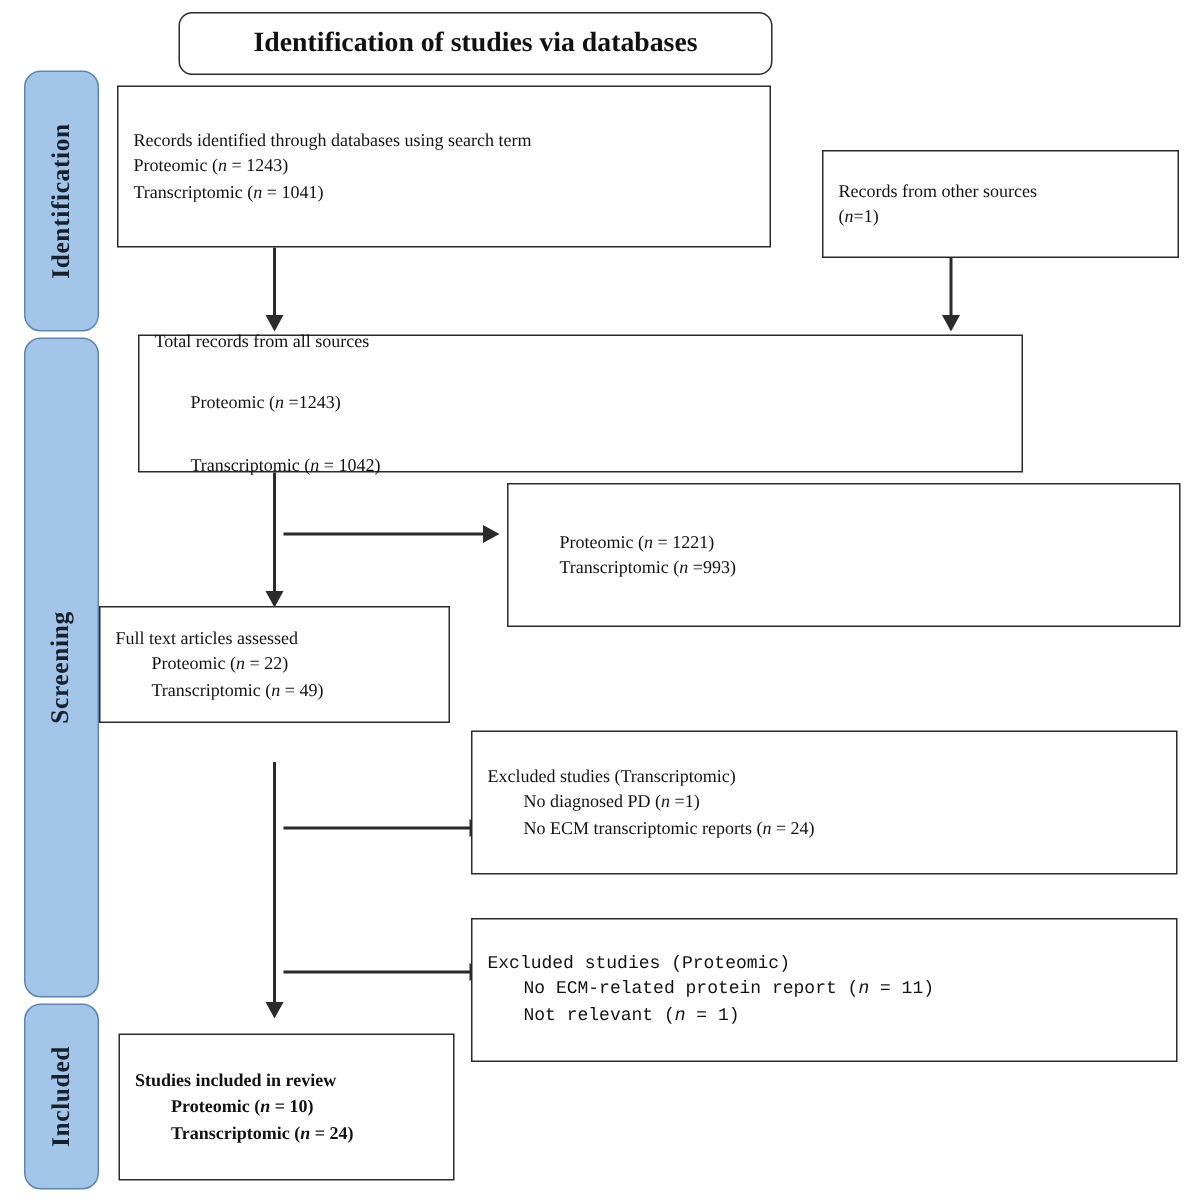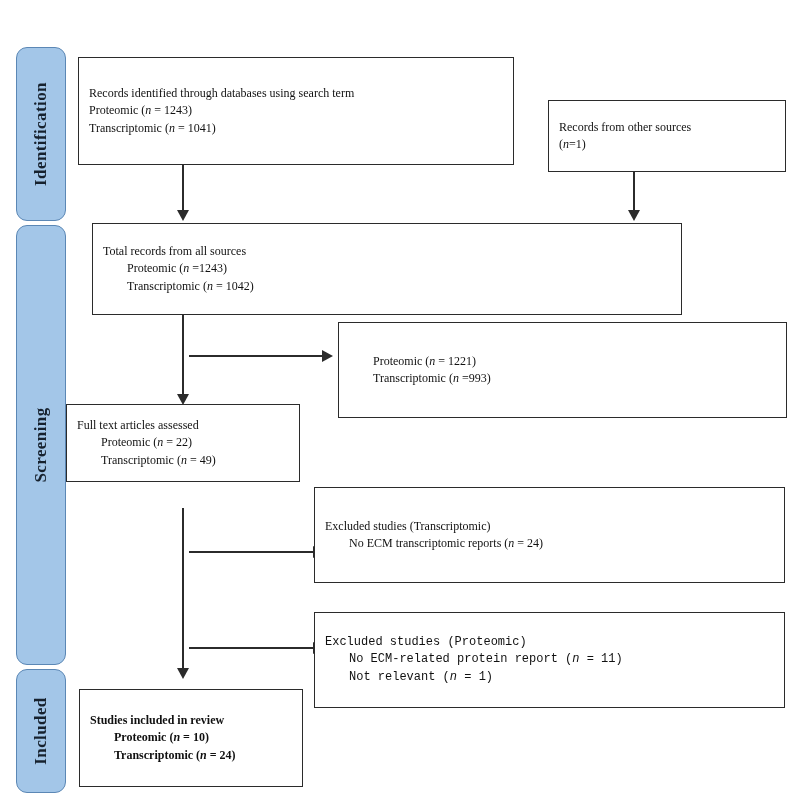--- a/index.html
+++ b/index.html
@@ -88,39 +88,42 @@
   </div>
 
   <div class="phase" style="left:16px;top:225px;width:48px;height:438px;">
     <span class="phase-label">Screening</span>
   </div>
 
   <div class="phase" style="left:16px;top:669px;width:48px;height:122px;">
     <span class="phase-label">Included</span>
   </div>
 
+  <div class="box rounded title-box" style="left:119px;top:8px;width:396px;height:42px;">
+    <div class="ln">Identification of studies via databases</div>
+  </div>
 
   <div class="box" style="left:78px;top:57px;width:436px;height:108px;">
     <div class="ln">Records identified through databases using search term</div>
     <div class="ln">Proteomic (<i class="nvar">n</i> = 1243)</div>
     <div class="ln">Transcriptomic (<i class="nvar">n</i> = 1041)</div>
   </div>
 
   <div class="box" style="left:548px;top:100px;width:238px;height:72px;">
     <div class="ln">Records from other sources</div>
     <div class="ln">(<i class="nvar">n</i>=1)</div>
   </div>
 
   <div class="vline" style="left:182px;top:165px;height:47px;"></div>
   <div class="arrow-down" style="left:177px;top:210px;"></div>
 
   <div class="vline" style="left:633px;top:172px;height:40px;"></div>
   <div class="arrow-down" style="left:628px;top:210px;"></div>
 
-  <div class="box" style="left:92px;top:223px;width:590px;height:92px;">
+  <div class="box" style="left:92px;top:223px;width:590px;height:92px;gap:24px;">
     <div class="ln">Total records from all sources</div>
     <div class="ln indent">Proteomic (<i class="nvar">n</i> =1243)</div>
     <div class="ln indent">Transcriptomic (<i class="nvar">n</i> = 1042)</div>
   </div>
 
   <div class="vline" style="left:182px;top:315px;height:83px;"></div>
   <div class="arrow-down" style="left:177px;top:394px;"></div>
 
   <div class="hline" style="left:189px;top:355px;width:135px;"></div>
   <div class="arrow-right" style="left:322px;top:350px;"></div>
@@ -137,20 +140,21 @@
   </div>
 
   <div class="vline" style="left:182px;top:508px;height:163px;"></div>
   <div class="arrow-down" style="left:177px;top:668px;"></div>
 
   <div class="hline" style="left:189px;top:551px;width:126px;"></div>
   <div class="arrow-right" style="left:313px;top:546px;"></div>
 
   <div class="box" style="left:314px;top:487px;width:471px;height:96px;">
     <div class="ln">Excluded studies (Transcriptomic)</div>
+    <div class="ln indent">No diagnosed PD (<i class="nvar">n</i> =1)</div>
     <div class="ln indent">No ECM transcriptomic reports (<i class="nvar">n</i> = 24)</div>
   </div>
 
   <div class="hline" style="left:189px;top:647px;width:126px;"></div>
   <div class="arrow-right" style="left:313px;top:642px;"></div>
 
   <div class="box" style="left:314px;top:612px;width:471px;height:96px;font-family:Liberation Mono, monospace;">
     <div class="ln">Excluded studies (Proteomic)</div>
     <div class="ln indent">No ECM-related protein report (<i class="nvar">n</i> = 11)</div>
     <div class="ln indent">Not relevant (<i class="nvar">n</i> = 1)</div>

